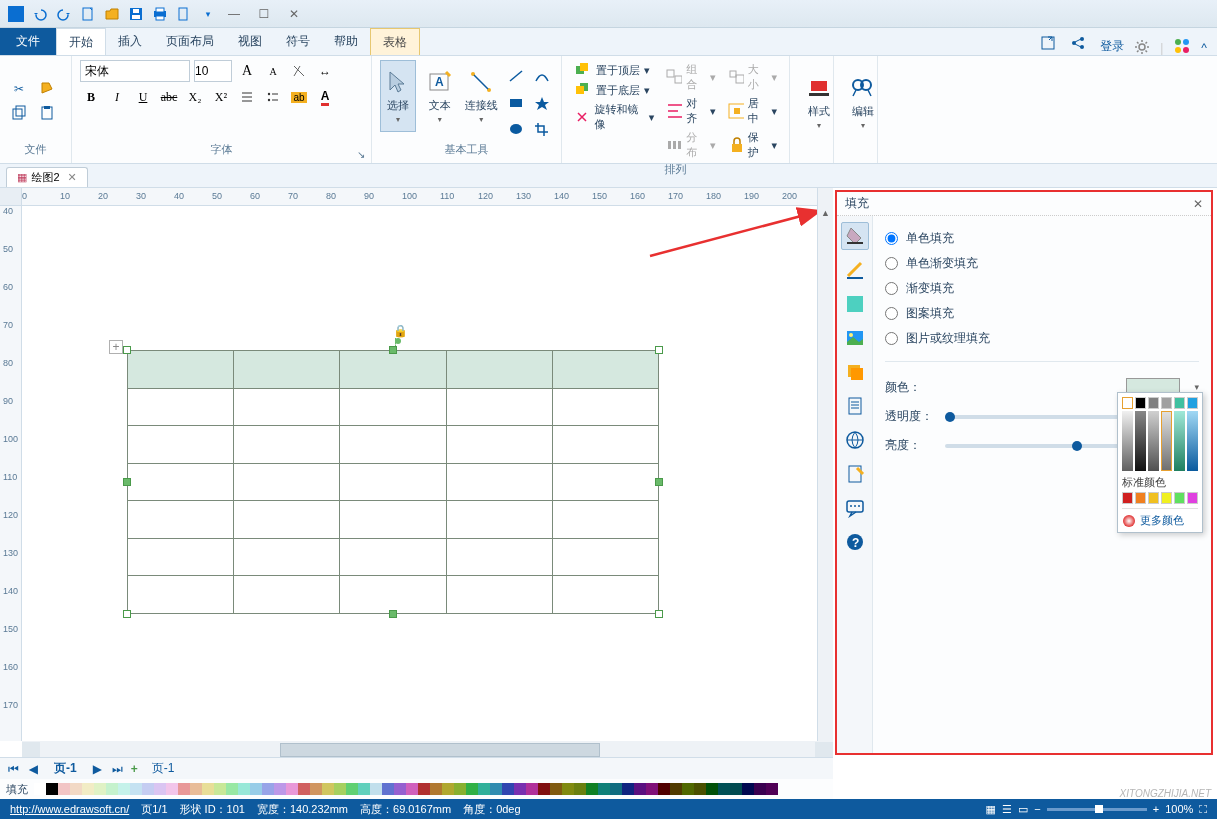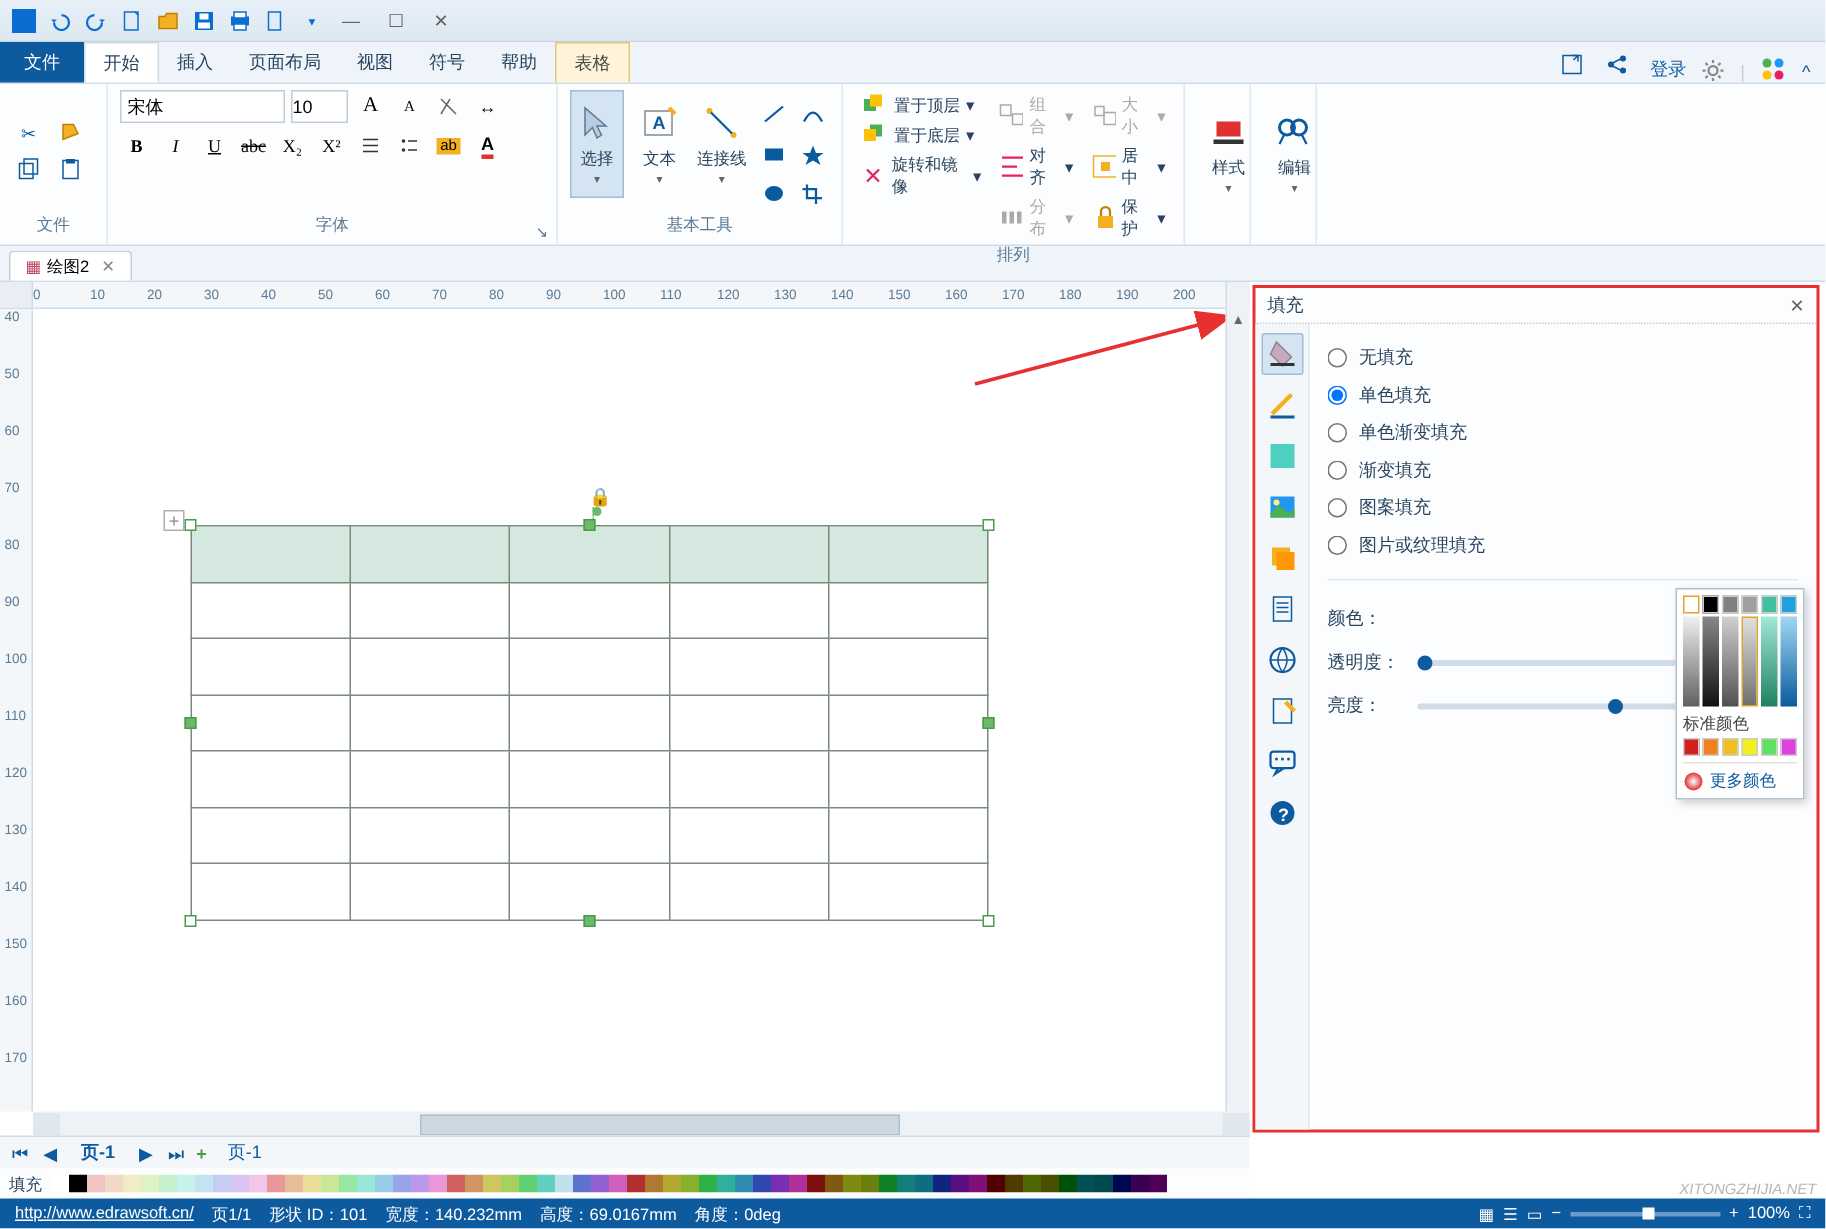--- a/index.html
+++ b/index.html
@@ -649,24 +649,20 @@
             </svg>
           </div>
         <div class="sp-ibtn">
             <svg width="20" height="20">
               <circle cx="10" cy="10" r="8" fill="#0e5a9e"></circle>
               <text x="7" y="15" fill="#fff" font-size="12" font-weight="bold">?</text>
             </svg>
           </div>
       </div>
       <div class="sp-content">
-        <div class="radio-row">
-            <input type="radio" name="fill" style="">
-            <span>无填充</span>
-          </div>
         <div class="radio-row">
             <input type="radio" name="fill" checked="" style="">
             <span>单色填充</span>
           </div>
         <div class="radio-row">
             <input type="radio" name="fill" style="">
             <span>单色渐变填充</span>
           </div>
         <div class="radio-row">
             <input type="radio" name="fill" style="">

